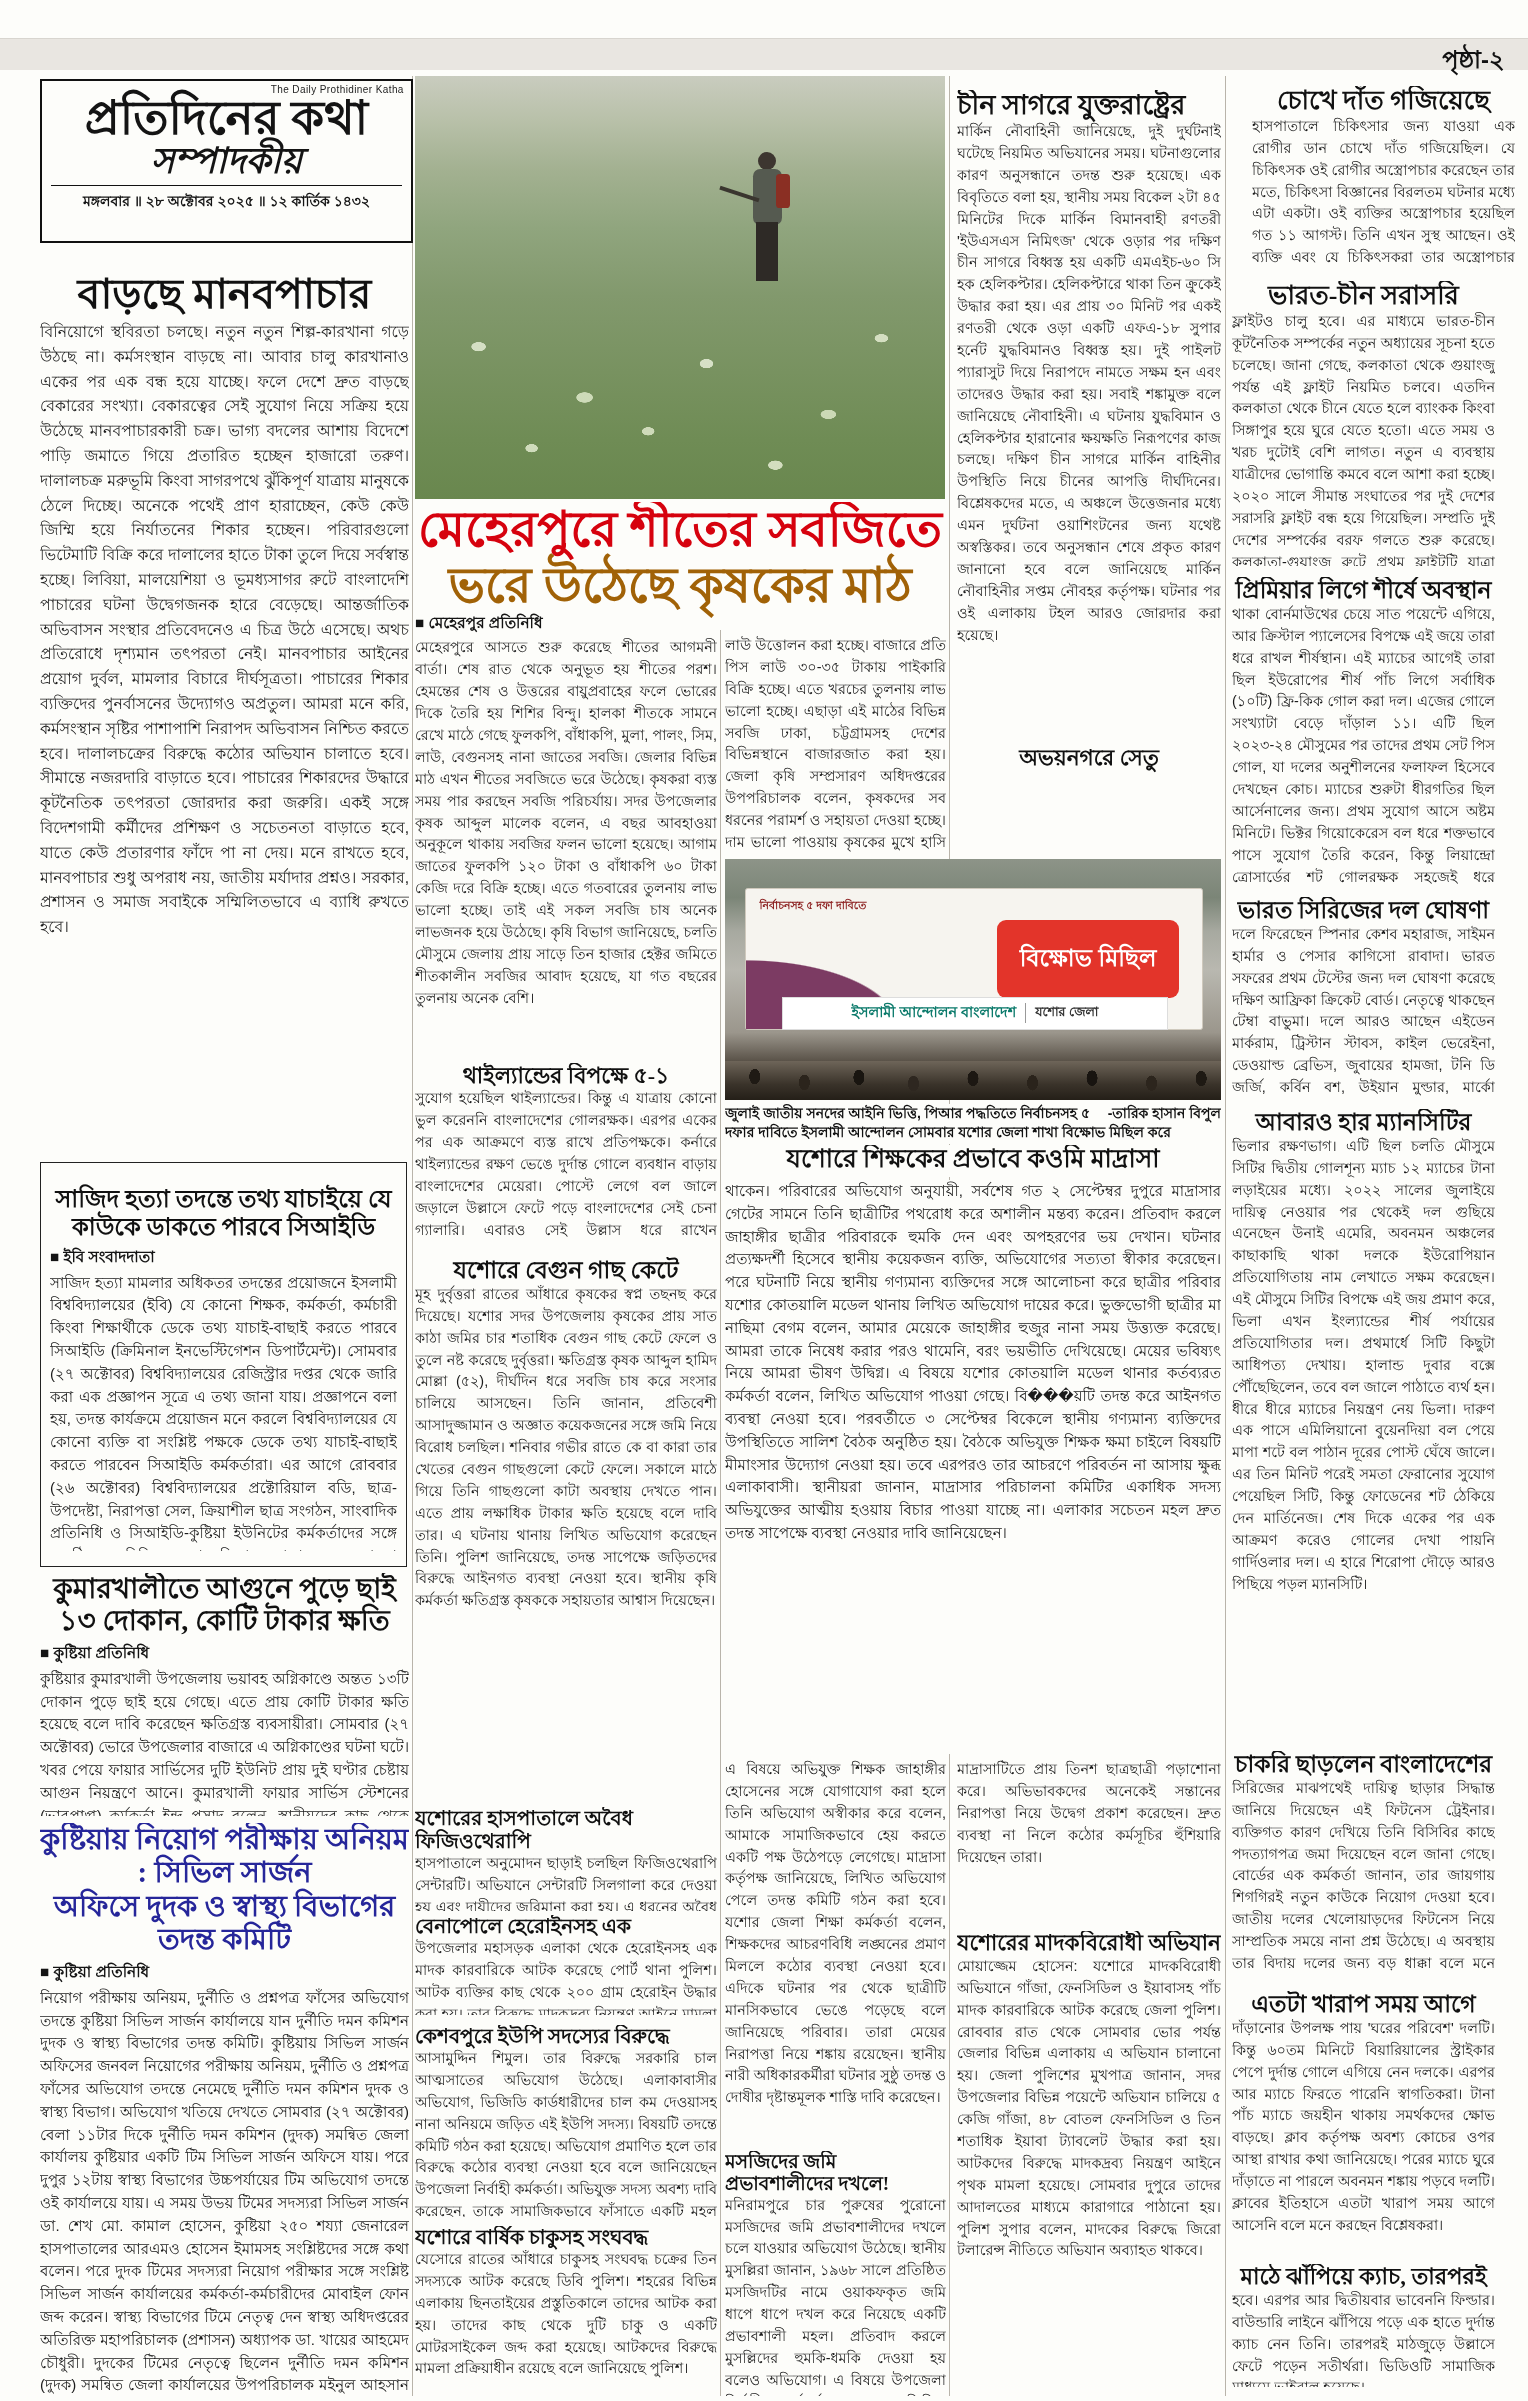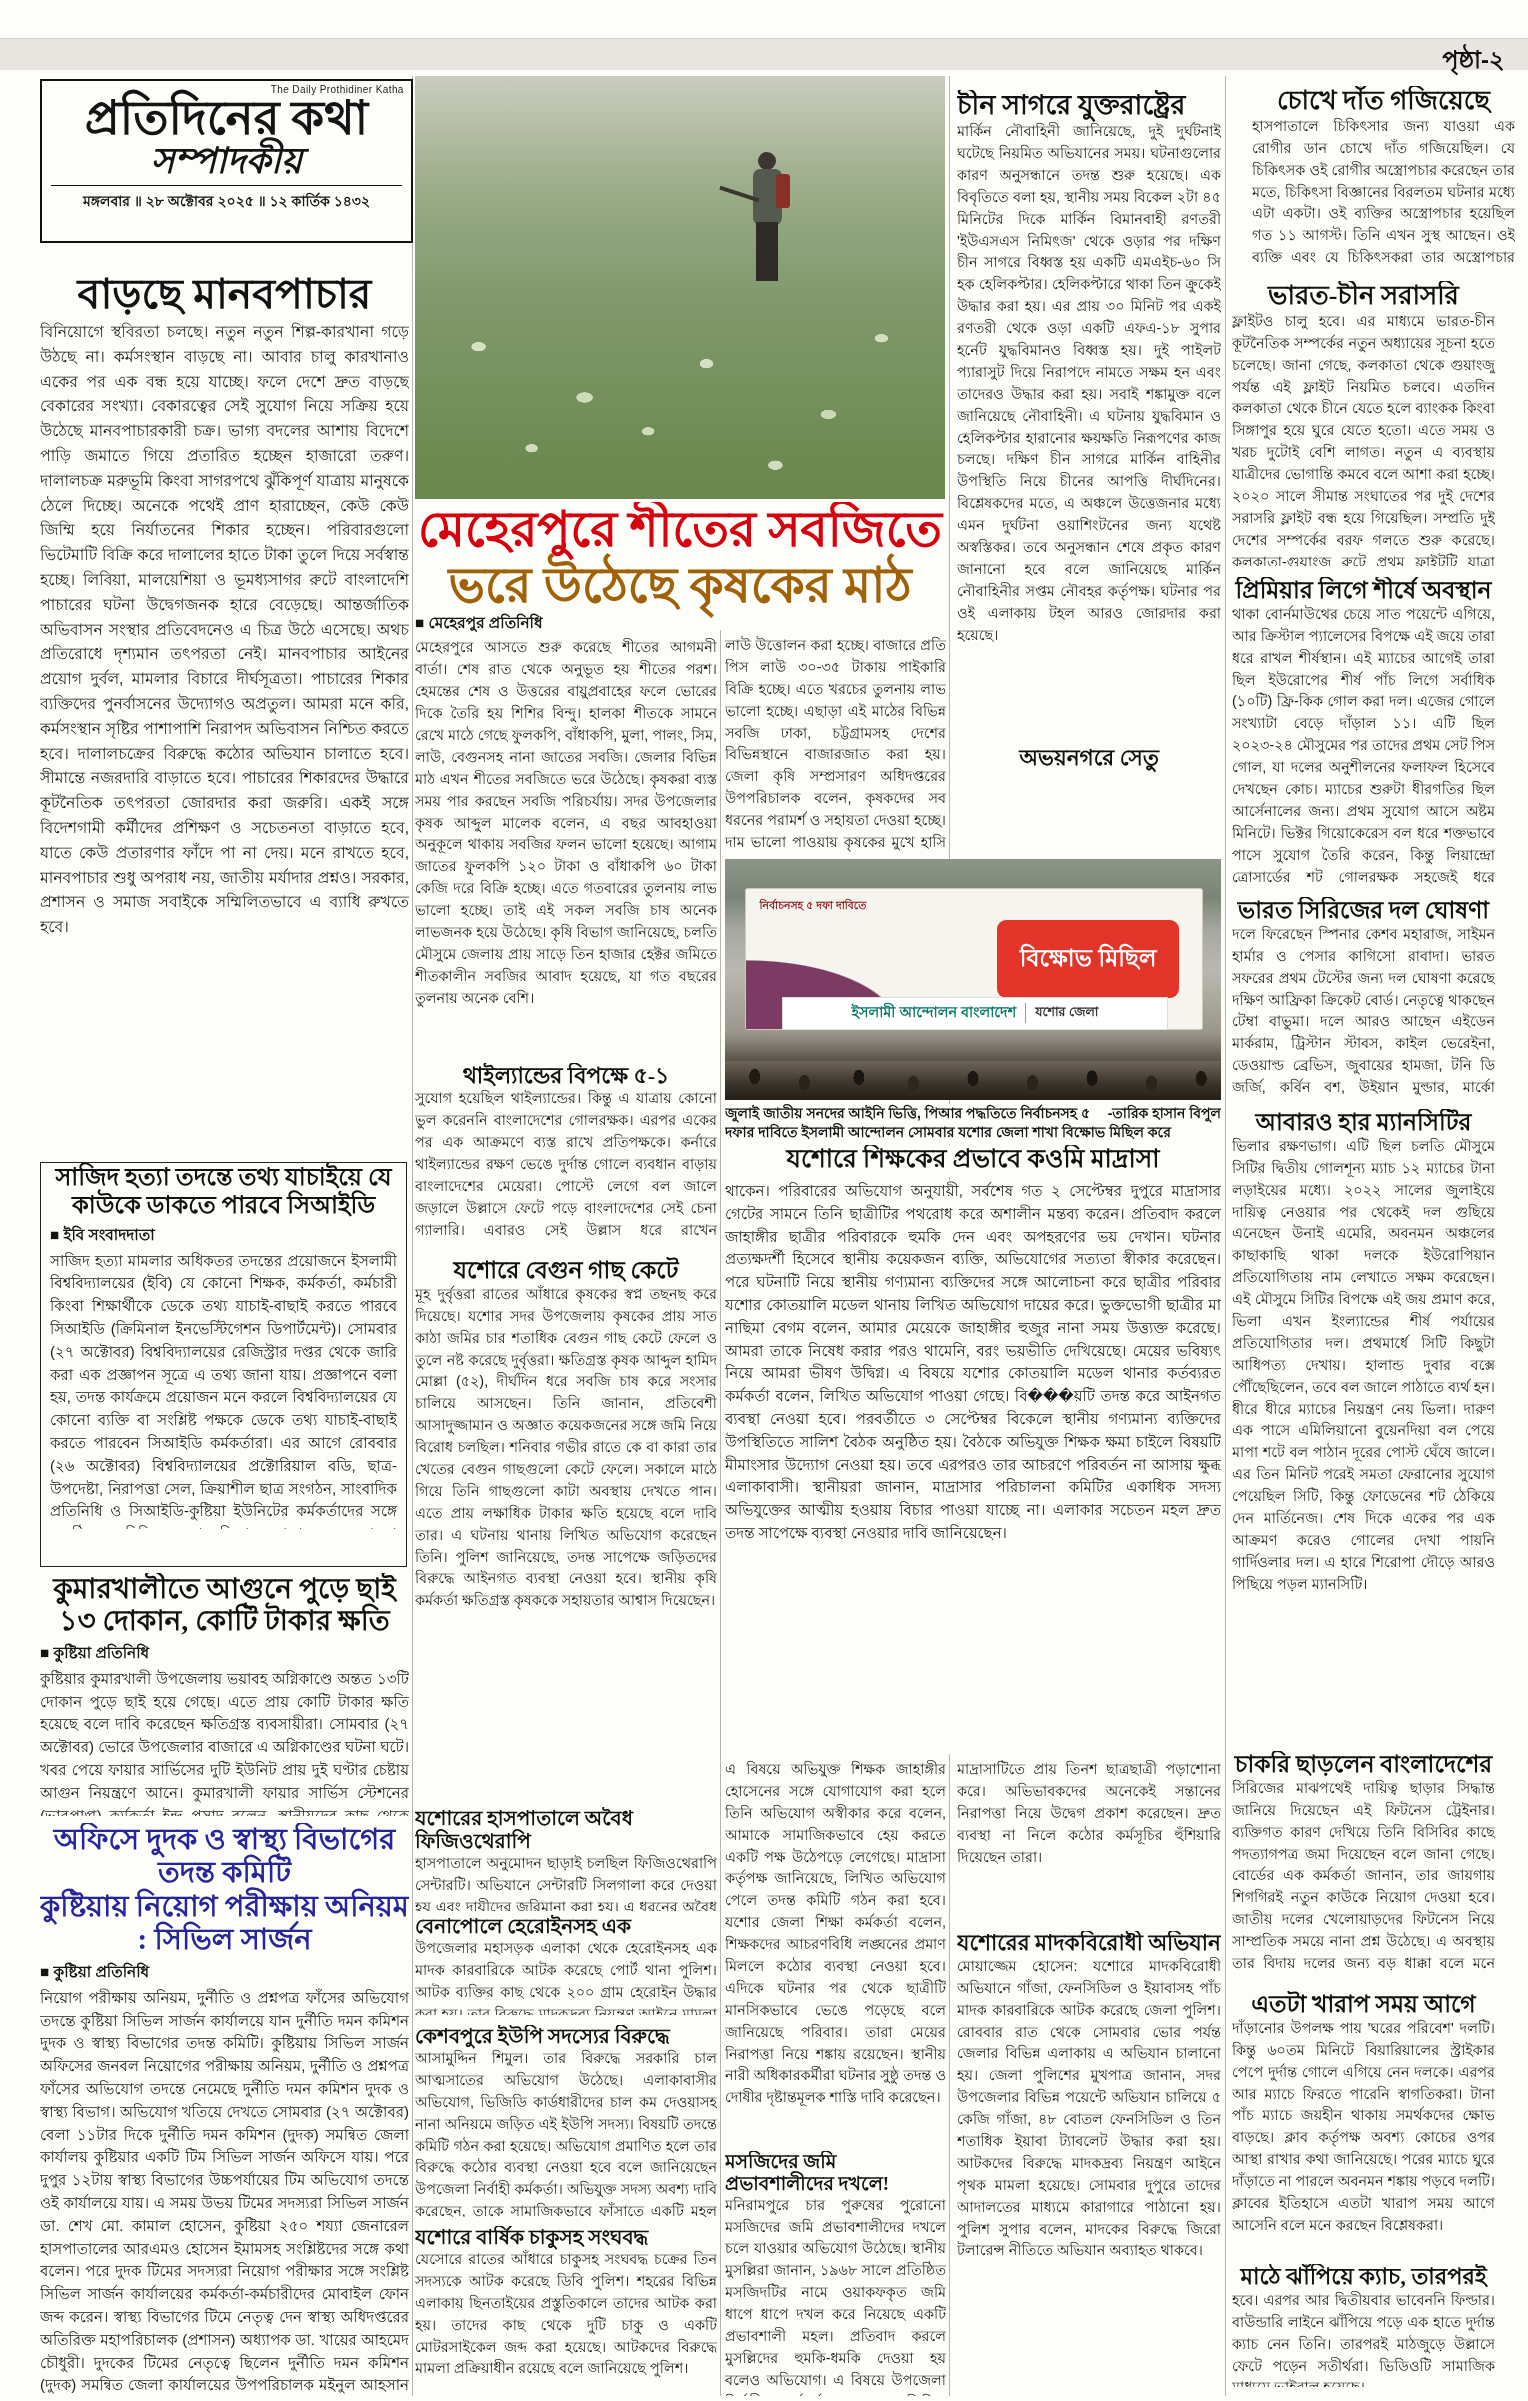--- a/index.html
+++ b/index.html
@@ -92,37 +92,37 @@
     <div class="script">সম্পাদকীয়</div>
     <div class="mrule"></div>
     <div class="date">মঙ্গলবার ॥ ২৮ অক্টোবর ২০২৫ ॥ ১২ কার্তিক ১৪৩২</div>
   </div>
 
   <div class="art" style="left:40px;top:271px;width:369px;height:59px;">
     <div class="hd c" style="font-size:41px;">বাড়ছে মানবপাচার</div>
   </div>
   <div class="art bd" style="left:40px;top:320px;width:369px;height:834px;font-size:15.7px;line-height:1.58;">বিনিয়োগে স্থবিরতা চলছে। নতুন নতুন শিল্প-কারখানা গড়ে উঠছে না। কর্মসংস্থান বাড়ছে না। আবার চালু কারখানাও একের পর এক বন্ধ হয়ে যাচ্ছে। ফলে দেশে দ্রুত বাড়ছে বেকারের সংখ্যা। বেকারত্বের সেই সুযোগ নিয়ে সক্রিয় হয়ে উঠেছে মানবপাচারকারী চক্র। ভাগ্য বদলের আশায় বিদেশে পাড়ি জমাতে গিয়ে প্রতারিত হচ্ছেন হাজারো তরুণ। দালালচক্র মরুভূমি কিংবা সাগরপথে ঝুঁকিপূর্ণ যাত্রায় মানুষকে ঠেলে দিচ্ছে। অনেকে পথেই প্রাণ হারাচ্ছেন, কেউ কেউ জিম্মি হয়ে নির্যাতনের শিকার হচ্ছেন। পরিবারগুলো ভিটেমাটি বিক্রি করে দালালের হাতে টাকা তুলে দিয়ে সর্বস্বান্ত হচ্ছে। লিবিয়া, মালয়েশিয়া ও ভূমধ্যসাগর রুটে বাংলাদেশি পাচারের ঘটনা উদ্বেগজনক হারে বেড়েছে। আন্তর্জাতিক অভিবাসন সংস্থার প্রতিবেদনেও এ চিত্র উঠে এসেছে। অথচ প্রতিরোধে দৃশ্যমান তৎপরতা নেই। মানবপাচার আইনের প্রয়োগ দুর্বল, মামলার বিচারে দীর্ঘসূত্রতা। পাচারের শিকার ব্যক্তিদের পুনর্বাসনের উদ্যোগও অপ্রতুল। আমরা মনে করি, কর্মসংস্থান সৃষ্টির পাশাপাশি নিরাপদ অভিবাসন নিশ্চিত করতে হবে। দালালচক্রের বিরুদ্ধে কঠোর অভিযান চালাতে হবে। সীমান্তে নজরদারি বাড়াতে হবে। পাচারের শিকারদের উদ্ধারে কূটনৈতিক তৎপরতা জোরদার করা জরুরি। একই সঙ্গে বিদেশগামী কর্মীদের প্রশিক্ষণ ও সচেতনতা বাড়াতে হবে, যাতে কেউ প্রতারণার ফাঁদে পা না দেয়। মনে রাখতে হবে, মানবপাচার শুধু অপরাধ নয়, জাতীয় মর্যাদার প্রশ্নও। সরকার, প্রশাসন ও সমাজ সবাইকে সম্মিলিতভাবে এ ব্যাধি রুখতে হবে।</div>
 
-  <div class="art box" style="left:40px;top:1162px;width:367px;height:405px;padding:1px 9px;box-sizing:border-box;">
+  <div class="art box" style="left:40px;top:1162px;width:367px;height:405px;padding:23px 9px;box-sizing:border-box;">
     <div class="hd c" style="font-size:24px;">সাজিদ হত্যা তদন্তে তথ্য যাচাইয়ে যে</div>
     <div class="hd c" style="font-size:24px;">কাউকে ডাকতে পারবে সিআইডি</div>
     <div class="by">■ ইবি সংবাদদাতা</div>
     <div class="bd" style="font-size:15px;height:279px;overflow:hidden;">সাজিদ হত্যা মামলার অধিকতর তদন্তের প্রয়োজনে ইসলামী বিশ্ববিদ্যালয়ের (ইবি) যে কোনো শিক্ষক, কর্মকর্তা, কর্মচারী কিংবা শিক্ষার্থীকে ডেকে তথ্য যাচাই-বাছাই করতে পারবে সিআইডি (ক্রিমিনাল ইনভেস্টিগেশন ডিপার্টমেন্ট)। সোমবার (২৭ অক্টোবর) বিশ্ববিদ্যালয়ের রেজিস্ট্রার দপ্তর থেকে জারি করা এক প্রজ্ঞাপন সূত্রে এ তথ্য জানা যায়। প্রজ্ঞাপনে বলা হয়, তদন্ত কার্যক্রমে প্রয়োজন মনে করলে বিশ্ববিদ্যালয়ের যে কোনো ব্যক্তি বা সংশ্লিষ্ট পক্ষকে ডেকে তথ্য যাচাই-বাছাই করতে পারবেন সিআইডি কর্মকর্তারা। এর আগে রোববার (২৬ অক্টোবর) বিশ্ববিদ্যালয়ের প্রক্টোরিয়াল বডি, ছাত্র-উপদেষ্টা, নিরাপত্তা সেল, ক্রিয়াশীল ছাত্র সংগঠন, সাংবাদিক প্রতিনিধি ও সিআইডি-কুষ্টিয়া ইউনিটের কর্মকর্তাদের সঙ্গে অনুষ্ঠিত মতবিনিময় সভার সিদ্ধান্ত মোতাবেক এ আদেশ জারি করা হয়। উল্লেখ্য, গত জুলাইয়ে বিশ্ববিদ্যালয় ফটকের পাশের পুকুর থেকে শিক্ষার্থী সাজিদের মরদেহ উদ্ধার করা হয়েছিল। ঘটনার পর ক্যাম্পাসে বিক্ষোভ করে সহপাঠীরা।</div>
   </div>
 
   <div class="art" style="left:40px;top:1573px;width:369px;height:248px;">
     <div class="hd c" style="font-size:28px;">কুমারখালীতে আগুনে পুড়ে ছাই</div>
     <div class="hd c" style="font-size:28px;">১৩ দোকান, কোটি টাকার ক্ষতি</div>
     <div class="by">■ কুষ্টিয়া প্রতিনিধি</div>
     <div class="bd" style="font-size:15px;height:148px;overflow:hidden;">কুষ্টিয়ার কুমারখালী উপজেলায় ভয়াবহ অগ্নিকাণ্ডে অন্তত ১৩টি দোকান পুড়ে ছাই হয়ে গেছে। এতে প্রায় কোটি টাকার ক্ষতি হয়েছে বলে দাবি করেছেন ক্ষতিগ্রস্ত ব্যবসায়ীরা। সোমবার (২৭ অক্টোবর) ভোরে উপজেলার বাজারে এ অগ্নিকাণ্ডের ঘটনা ঘটে। খবর পেয়ে ফায়ার সার্ভিসের দুটি ইউনিট প্রায় দুই ঘণ্টার চেষ্টায় আগুন নিয়ন্ত্রণে আনে। কুমারখালী ফায়ার সার্ভিস স্টেশনের (ভারপ্রাপ্ত) কর্মকর্তা ইন্দ্র প্রসাদ বলেন, স্থানীয়দের কাছ থেকে খবর পেয়ে ফায়ার সার্ভিসের সদস্যদের ঘটনাস্থলে পাঠানো হয়েছিল। তবে, এর আগেই বেশ কয়েকটি দোকান পুড়ে যায়। প্রাথমিকভাবে মনে হচ্ছে, বৈদ্যুতিক শট সার্কিট থেকে আগুনের সূত্রপাত হয়েছে। তদন্ত শেষে ক্ষয়ক্ষতির পরিমাণ নিশ্চিত করে বলা যাবে।</div>
   </div>
 
   <div class="art" style="left:40px;top:1823px;width:369px;height:573px;">
+    <div class="hd c" style="font-size:29px;color:#26269a;">কুষ্টিয়ায় নিয়োগ পরীক্ষায় অনিয়ম : সিভিল সার্জন</div>
     <div class="hd c" style="font-size:29px;color:#26269a;">অফিসে দুদক ও স্বাস্থ্য বিভাগের তদন্ত কমিটি</div>
-    <div class="hd c" style="font-size:29px;color:#26269a;">কুষ্টিয়ায় নিয়োগ পরীক্ষায় অনিয়ম : সিভিল সার্জন</div>
     <div class="by">■ কুষ্টিয়া প্রতিনিধি</div>
     <div class="bd" style="font-size:15px;height:468px;overflow:hidden;">নিয়োগ পরীক্ষায় অনিয়ম, দুর্নীতি ও প্রশ্নপত্র ফাঁসের অভিযোগ তদন্তে কুষ্টিয়া সিভিল সার্জন কার্যালয়ে যান দুর্নীতি দমন কমিশন দুদক ও স্বাস্থ্য বিভাগের তদন্ত কমিটি। কুষ্টিয়ায় সিভিল সার্জন অফিসের জনবল নিয়োগের পরীক্ষায় অনিয়ম, দুর্নীতি ও প্রশ্নপত্র ফাঁসের অভিযোগ তদন্তে নেমেছে দুর্নীতি দমন কমিশন দুদক ও স্বাস্থ্য বিভাগ। অভিযোগ খতিয়ে দেখতে সোমবার (২৭ অক্টোবর) বেলা ১১টার দিকে দুর্নীতি দমন কমিশন (দুদক) সমন্বিত জেলা কার্যালয় কুষ্টিয়ার একটি টিম সিভিল সার্জন অফিসে যায়। পরে দুপুর ১২টায় স্বাস্থ্য বিভাগের উচ্চপর্যায়ের টিম অভিযোগ তদন্তে ওই কার্যালয়ে যায়। এ সময় উভয় টিমের সদস্যরা সিভিল সার্জন ডা. শেখ মো. কামাল হোসেন, কুষ্টিয়া ২৫০ শয্যা জেনারেল হাসপাতালের আরএমও হোসেন ইমামসহ সংশ্লিষ্টদের সঙ্গে কথা বলেন। পরে দুদক টিমের সদস্যরা নিয়োগ পরীক্ষার সঙ্গে সংশ্লিষ্ট সিভিল সার্জন কার্যালয়ের কর্মকর্তা-কর্মচারীদের মোবাইল ফোন জব্দ করেন। স্বাস্থ্য বিভাগের টিমে নেতৃত্ব দেন স্বাস্থ্য অধিদপ্তরের অতিরিক্ত মহাপরিচালক (প্রশাসন) অধ্যাপক ডা. খায়ের আহমেদ চৌধুরী। দুদকের টিমের নেতৃত্বে ছিলেন দুর্নীতি দমন কমিশন (দুদক) সমন্বিত জেলা কার্যালয়ের উপপরিচালক মইনুল আহসান রওশনী। শুক্রবার (২৪ অক্টোবর) কুষ্টিয়া সিভিল সার্জন কার্যালয়ে স্বাস্থ্য সহকারী পদে নিয়োগ পরীক্ষা অনুষ্ঠিত হয়। শনিবার (২৫ অক্টোবর) কুষ্টিয়া সিভিল সার্জন কার্যালয়ের সামনে বিক্ষোভ করেন চাকরিপ্রত্যাশীরা।</div>
   </div>
 
   <div class="art ph-farmer" style="left:415px;top:76px;width:530px;height:423px;">
     <div class="farmer-fig">
       <div class="head"></div>
         <div class="torso"></div>
         <div class="legs"></div>
         <div class="wand"></div>

